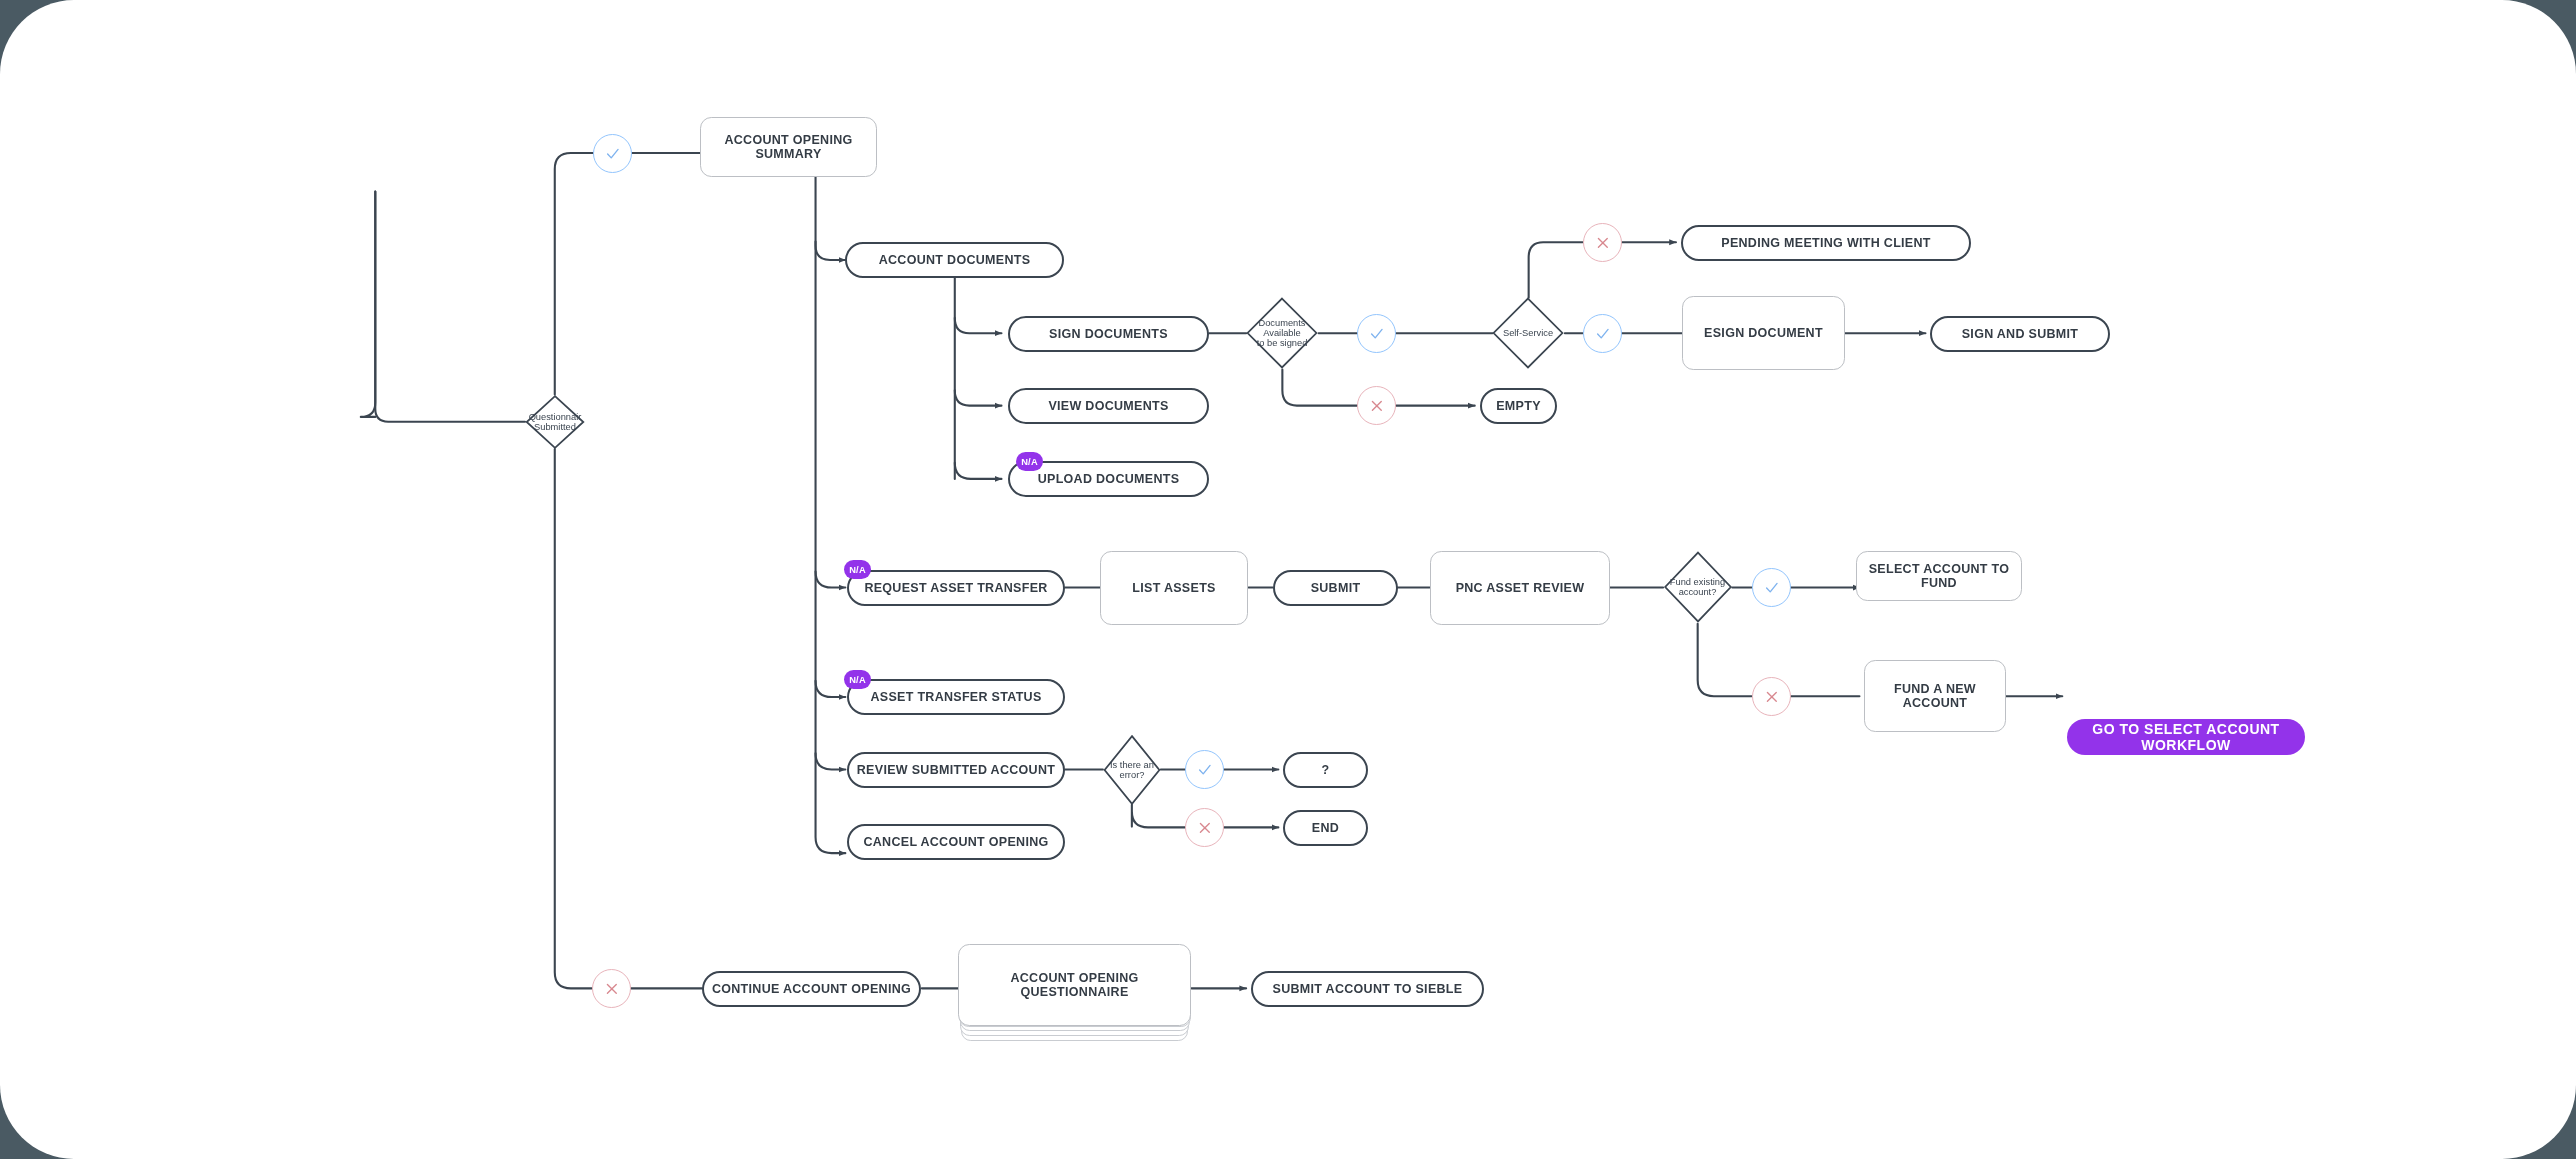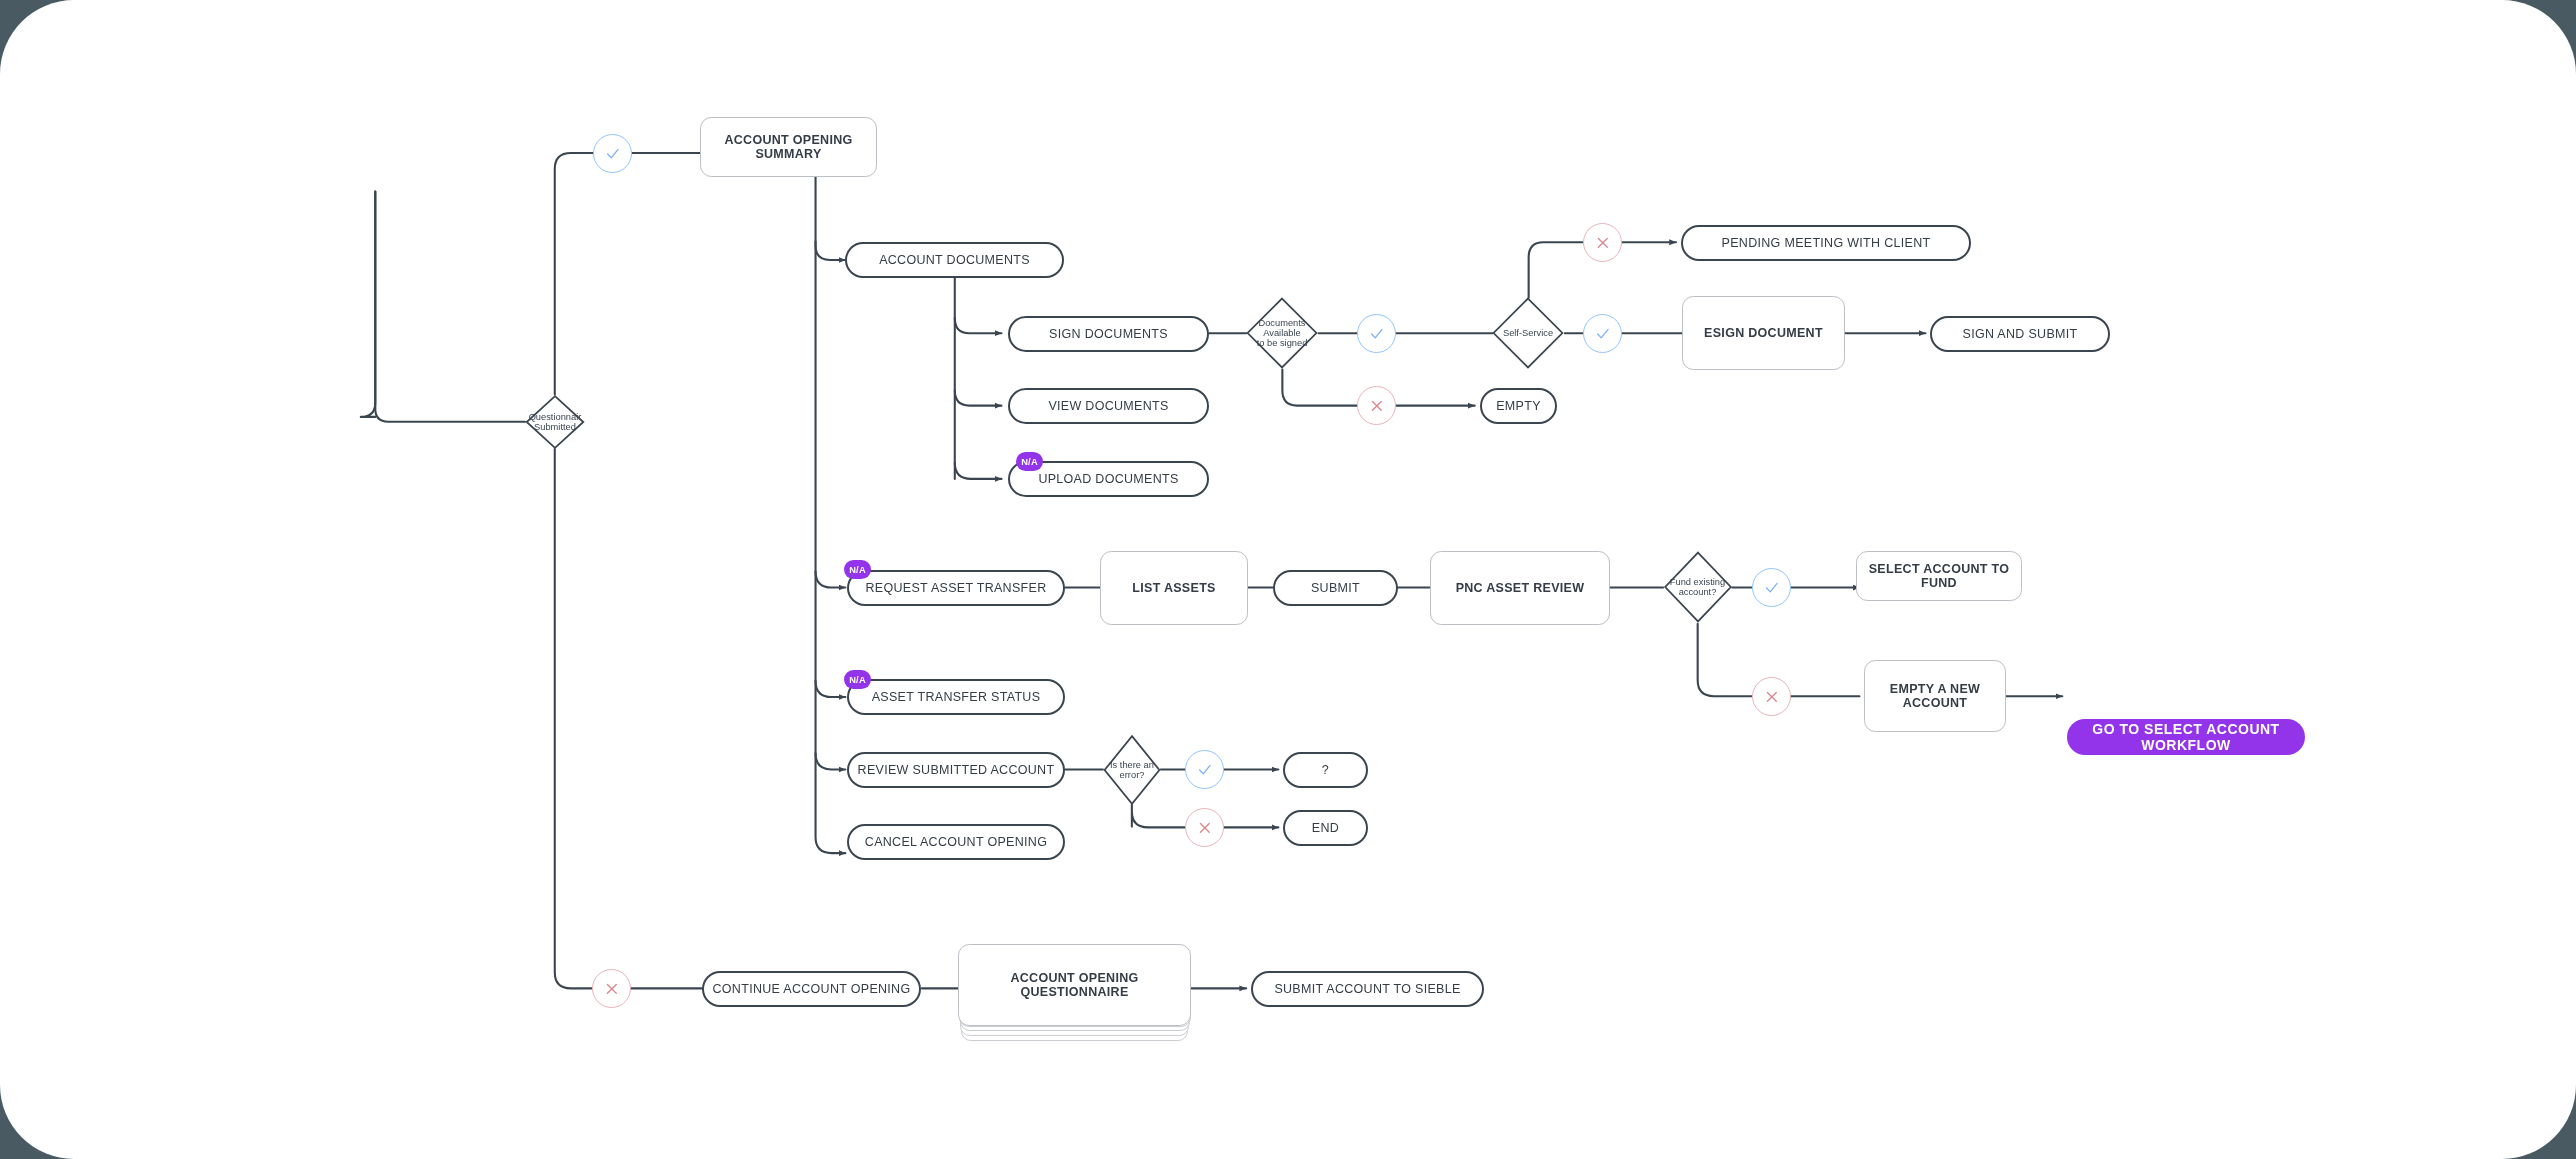--- a/index.html
+++ b/index.html
@@ -42,21 +42,21 @@
     text-align: center;
     color: #343c45;
     background: #fff;
   }
   
   .pill {
     border: 2px solid #3b4550;
     border-radius: 804px;
     font-size: 12.5px;
     letter-spacing: 0.3px;
-    font-weight: 400;
+    font-weight: 700;
   }
   
   .rect {
     border: 1.6px solid #bcbfc4;
     border-radius: 11.3px;
     font-size: 12.5px;
     letter-spacing: 0.3px;
     font-weight: 600;
   }
   
@@ -370,21 +370,21 @@
       <span>SELECT ACCOUNT TO FUND</span>
     </div>
 
     <div class="gate no" style="left:1752px; top:677px; width:39px; height:39px;">
       <svg width="17.7" height="17.7" viewBox="0 0 22 22">
         <path d="M5.5,5.5 L16.5,16.5 M16.5,5.5 L5.5,16.5" fill="none" stroke="#d8888f" stroke-width="1.7" stroke-linecap="round"></path>
       </svg>
     </div>
 
     <div class="node rect" style="left:1864px; top:660px; width:142px; height:72px;">
-      <span>EMPTY A NEW ACCOUNT</span>
+      <span>FUND A NEW ACCOUNT</span>
     </div>
 
     <div class="node cta" style="left:2067px; top:679px; width:238px; height:36px;">
       <span>GO TO SELECT ACCOUNT WORKFLOW</span>
     </div>
 
     <div class="node pill" style="left:847px; top:679px; width:218px; height:36px;">
       <span>ASSET TRANSFER STATUS</span>
     </div>
     <div class="na-badge" style="left:844px; top:670px; width:27px; height:19.3px;">

